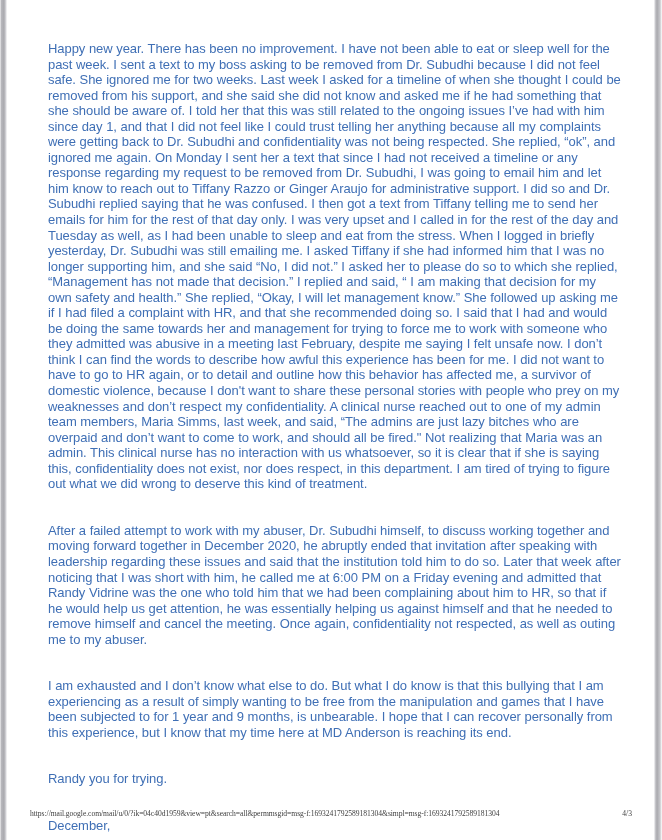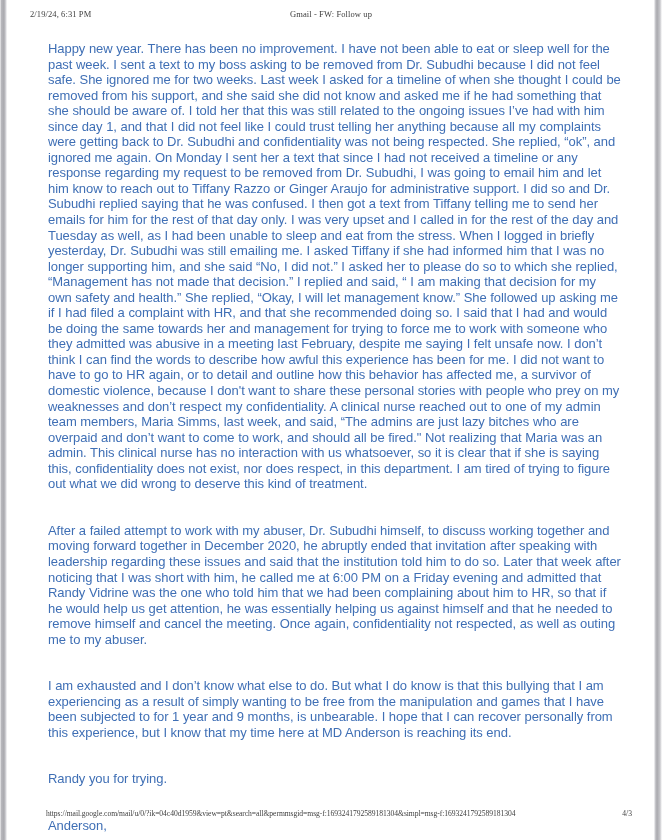--- a/index.html
+++ b/index.html
@@ -94,52 +94,47 @@
     font-family: "Liberation Serif", serif;
     font-size: 7.6px;
     color: #404040;
   }
   .print-footer .ftr-url {
     position: absolute;
     left: 22px;
     top: 0;
     white-space: nowrap;
     letter-spacing: -0.05px;
-    margin-left: 16px;
   }
   .print-footer .ftr-page {
     position: absolute;
     right: 22px;
     top: 0;
     white-space: nowrap;
   }
 </style>
 </head>
 <body>
 
 <div id="page-edge-left"></div>
 <div id="page-edge-right"></div>
 
 <div id="page">
 
-  <div class="print-header">
-    <span class="hdr-date">2/19/24, 6:31 PM</span>
-    <span class="hdr-title">Gmail - FW: Follow up</span>
-  </div>
 
   <div class="letter">
     <p class="para">Happy new year. There has been no improvement. I have not been able to eat or sleep well for the past week. I sent a text to my boss asking to be removed from Dr. Subudhi because I did not feel safe. She ignored me for two weeks. Last week I asked for a timeline of when she thought I could be removed from his support, and she said she did not know and asked me if he had something that she should be aware of. I told her that this was still related to the ongoing issues I’ve had with him since day 1, and that I did not feel like I could trust telling her anything because all my complaints were getting back to Dr. Subudhi and confidentiality was not being respected. She replied, “ok”, and ignored me again. On Monday I sent her a text that since I had not received a timeline or any response regarding my request to be removed from Dr. Subudhi, I was going to email him and let him know to reach out to Tiffany Razzo or Ginger Araujo for administrative support. I did so and Dr. Subudhi replied saying that he was confused. I then got a text from Tiffany telling me to send her emails for him for the rest of that day only. I was very upset and I called in for the rest of the day and Tuesday as well, as I had been unable to sleep and eat from the stress. When I logged in briefly yesterday, Dr. Subudhi was still emailing me. I asked Tiffany if she had informed him that I was no longer supporting him, and she said “No, I did not.” I asked her to please do so to which she replied, “Management has not made that decision.” I replied and said, “ I am making that decision for my own safety and health.” She replied, “Okay, I will let management know.” She followed up asking me if I had filed a complaint with HR, and that she recommended doing so. I said that I had and would be doing the same towards her and management for trying to force me to work with someone who they admitted was abusive in a meeting last February, despite me saying I felt unsafe now. I don’t think I can find the words to describe how awful this experience has been for me. I did not want to have to go to HR again, or to detail and outline how this behavior has affected me, a survivor of domestic violence, because I don't want to share these personal stories with people who prey on my weaknesses and don’t respect my confidentiality. A clinical nurse reached out to one of my admin team members, Maria Simms, last week, and said, “The admins are just lazy bitches who are overpaid and don’t want to come to work, and should all be fired." Not realizing that Maria was an admin. This clinical nurse has no interaction with us whatsoever, so it is clear that if she is saying this, confidentiality does not exist, nor does respect, in this department. I am tired of trying to figure out what we did wrong to deserve this kind of treatment.</p>
     <div class="gap-2line"></div>
     <p class="para">After a failed attempt to work with my abuser, Dr. Subudhi himself, to discuss working together and moving forward together in December 2020, he abruptly ended that invitation after speaking with leadership regarding these issues and said that the institution told him to do so. Later that week after noticing that I was short with him, he called me at 6:00 PM on a Friday evening and admitted that Randy Vidrine was the one who told him that we had been complaining about him to HR, so that if he would help us get attention, he was essentially helping us against himself and that he needed to remove himself and cancel the meeting. Once again, confidentiality not respected, as well as outing me to my abuser.</p>
     <div class="gap-2line"></div>
     <p class="para">I am exhausted and I don’t know what else to do. But what I do know is that this bullying that I am experiencing as a result of simply wanting to be free from the manipulation and games that I have been subjected to for 1 year and 9 months, is unbearable. I hope that I can recover personally from this experience, but I know that my time here at MD Anderson is reaching its end.</p>
     <div class="gap-2line"></div>
     <p class="para">Randy you for trying.</p>
     <div class="gap-2line"></div>
-    <p class="para">Anderson,</p>
+    <p class="para">December,</p>
     <div class="gap-2line"></div>
     <div class="gap-1line"></div>
   </div>
 
   <div class="print-footer">
     <span class="ftr-url">https://mail.google.com/mail/u/0/?ik=04c40d1959&amp;view=pt&amp;search=all&amp;permmsgid=msg-f:1693241792589181304&amp;simpl=msg-f:1693241792589181304</span>
     <span class="ftr-page">4/3</span>
   </div>
 
 </div>

